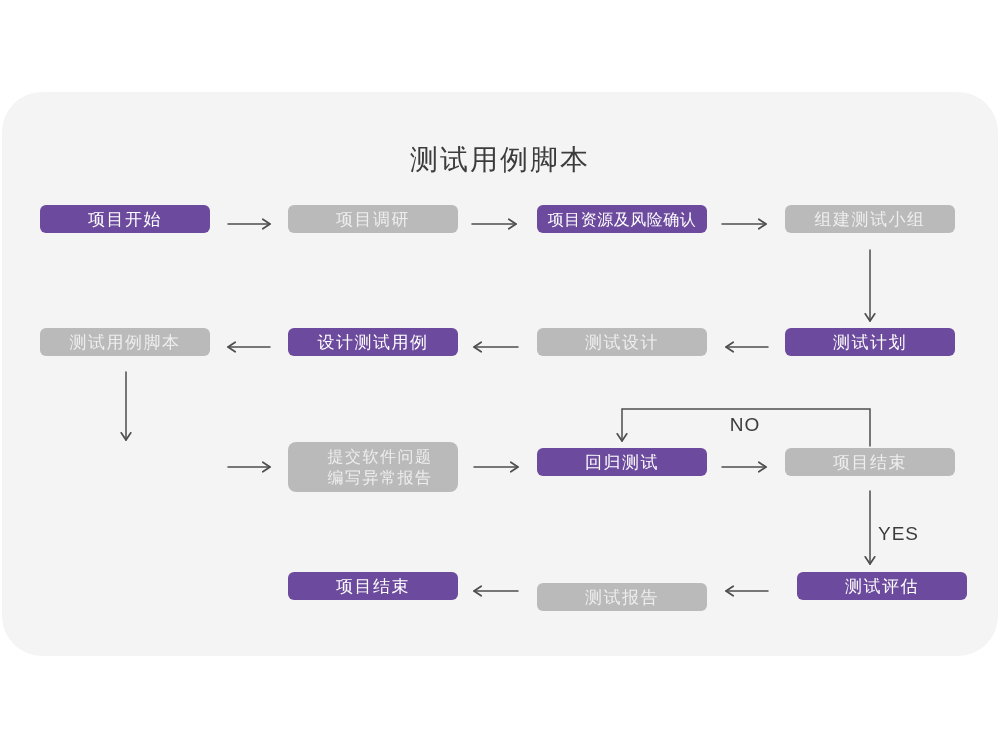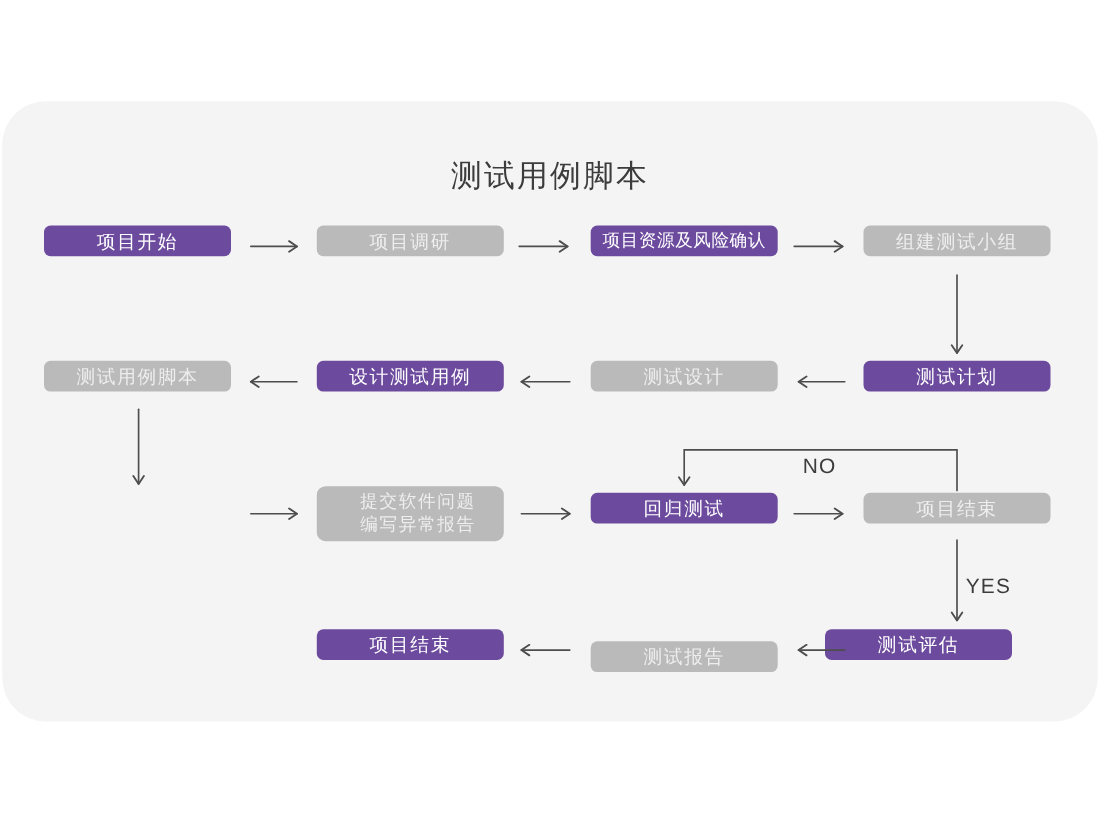--- a/index.html
+++ b/index.html
@@ -103,21 +103,21 @@
     <span>提交软件问题</span>
     <span>编写异常报告</span>
   </div>
   <div class="node purple" style="left:537px; top:448px;">
     <span>回归测试</span>
   </div>
   <div class="node gray" style="left:785px; top:448px;">
     <span>项目结束</span>
   </div>
 
-  <div class="node purple" style="left:750px; top:572px;text-align:right;">
+  <div class="node purple" style="left:797px; top:572px;text-align:right;">
     <span>测试评估</span>
   </div>
   <div class="node gray" style="left:537px; top:583px;">
     <span>测试报告</span>
   </div>
   <div class="node purple" style="left:288px; top:572px;">
     <span>项目结束</span>
   </div>
 
   <svg class="connectors" width="1000" height="750" viewBox="0 0 1000 750">

